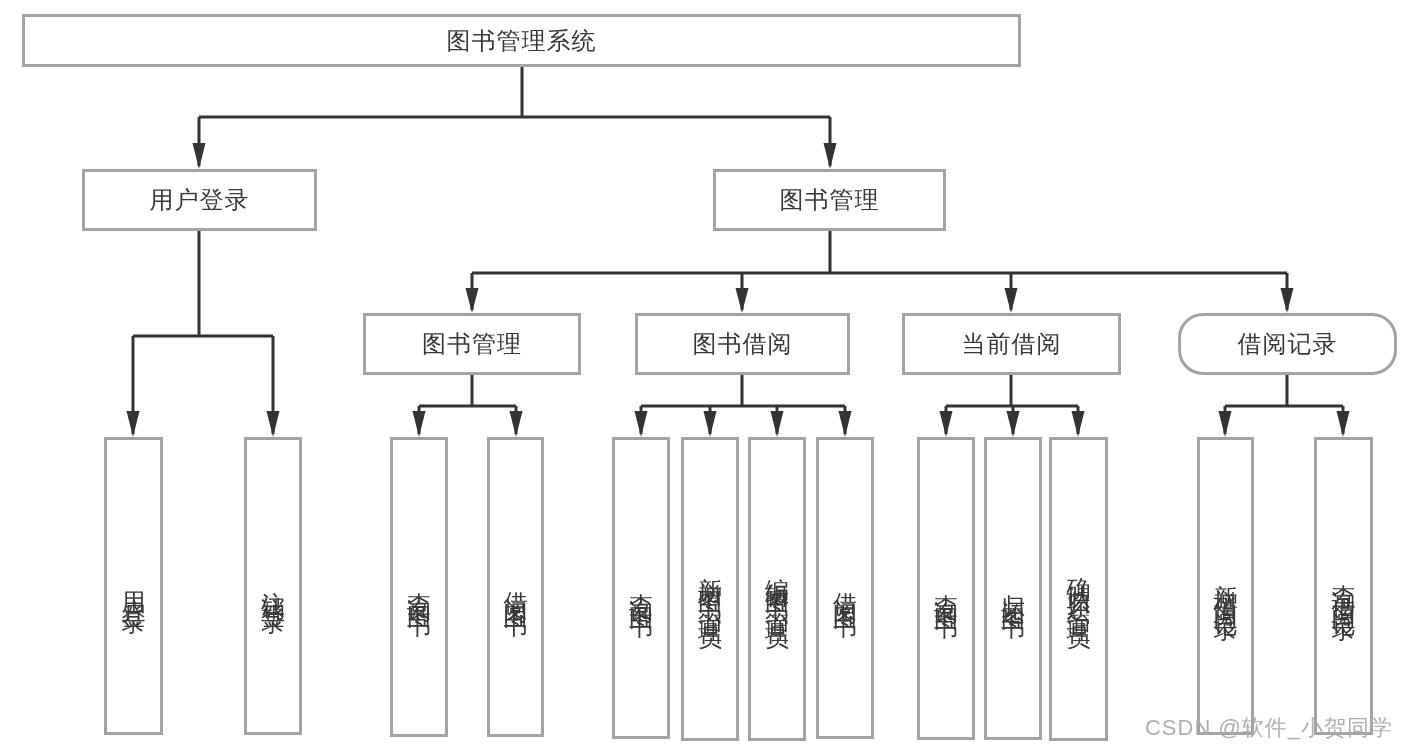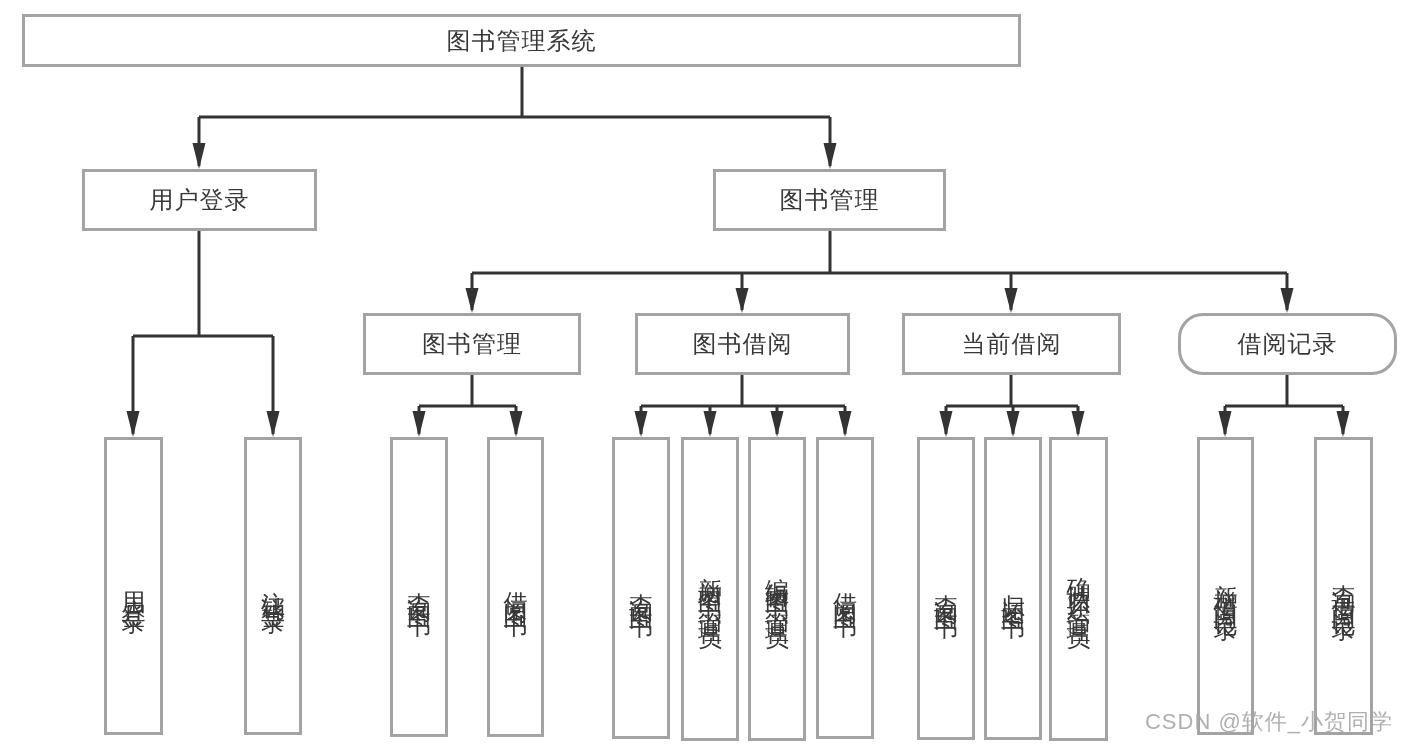--- a/index.html
+++ b/index.html
@@ -22,21 +22,21 @@
     white-space:nowrap;
   }
   .leaf {
     writing-mode:vertical-rl;
     letter-spacing:7px;
     font-size:24px;
     line-height:1;
   }
   .watermark {
     position:absolute;
-    right:12px; bottom:10px;
+    right:12px; bottom:4px;
     font-size:22px;
     color:rgba(168,168,168,0.92);
     letter-spacing:1px;
     z-index:5;
     white-space:nowrap;
   }
 </style>
 </head>
 <body>
 

